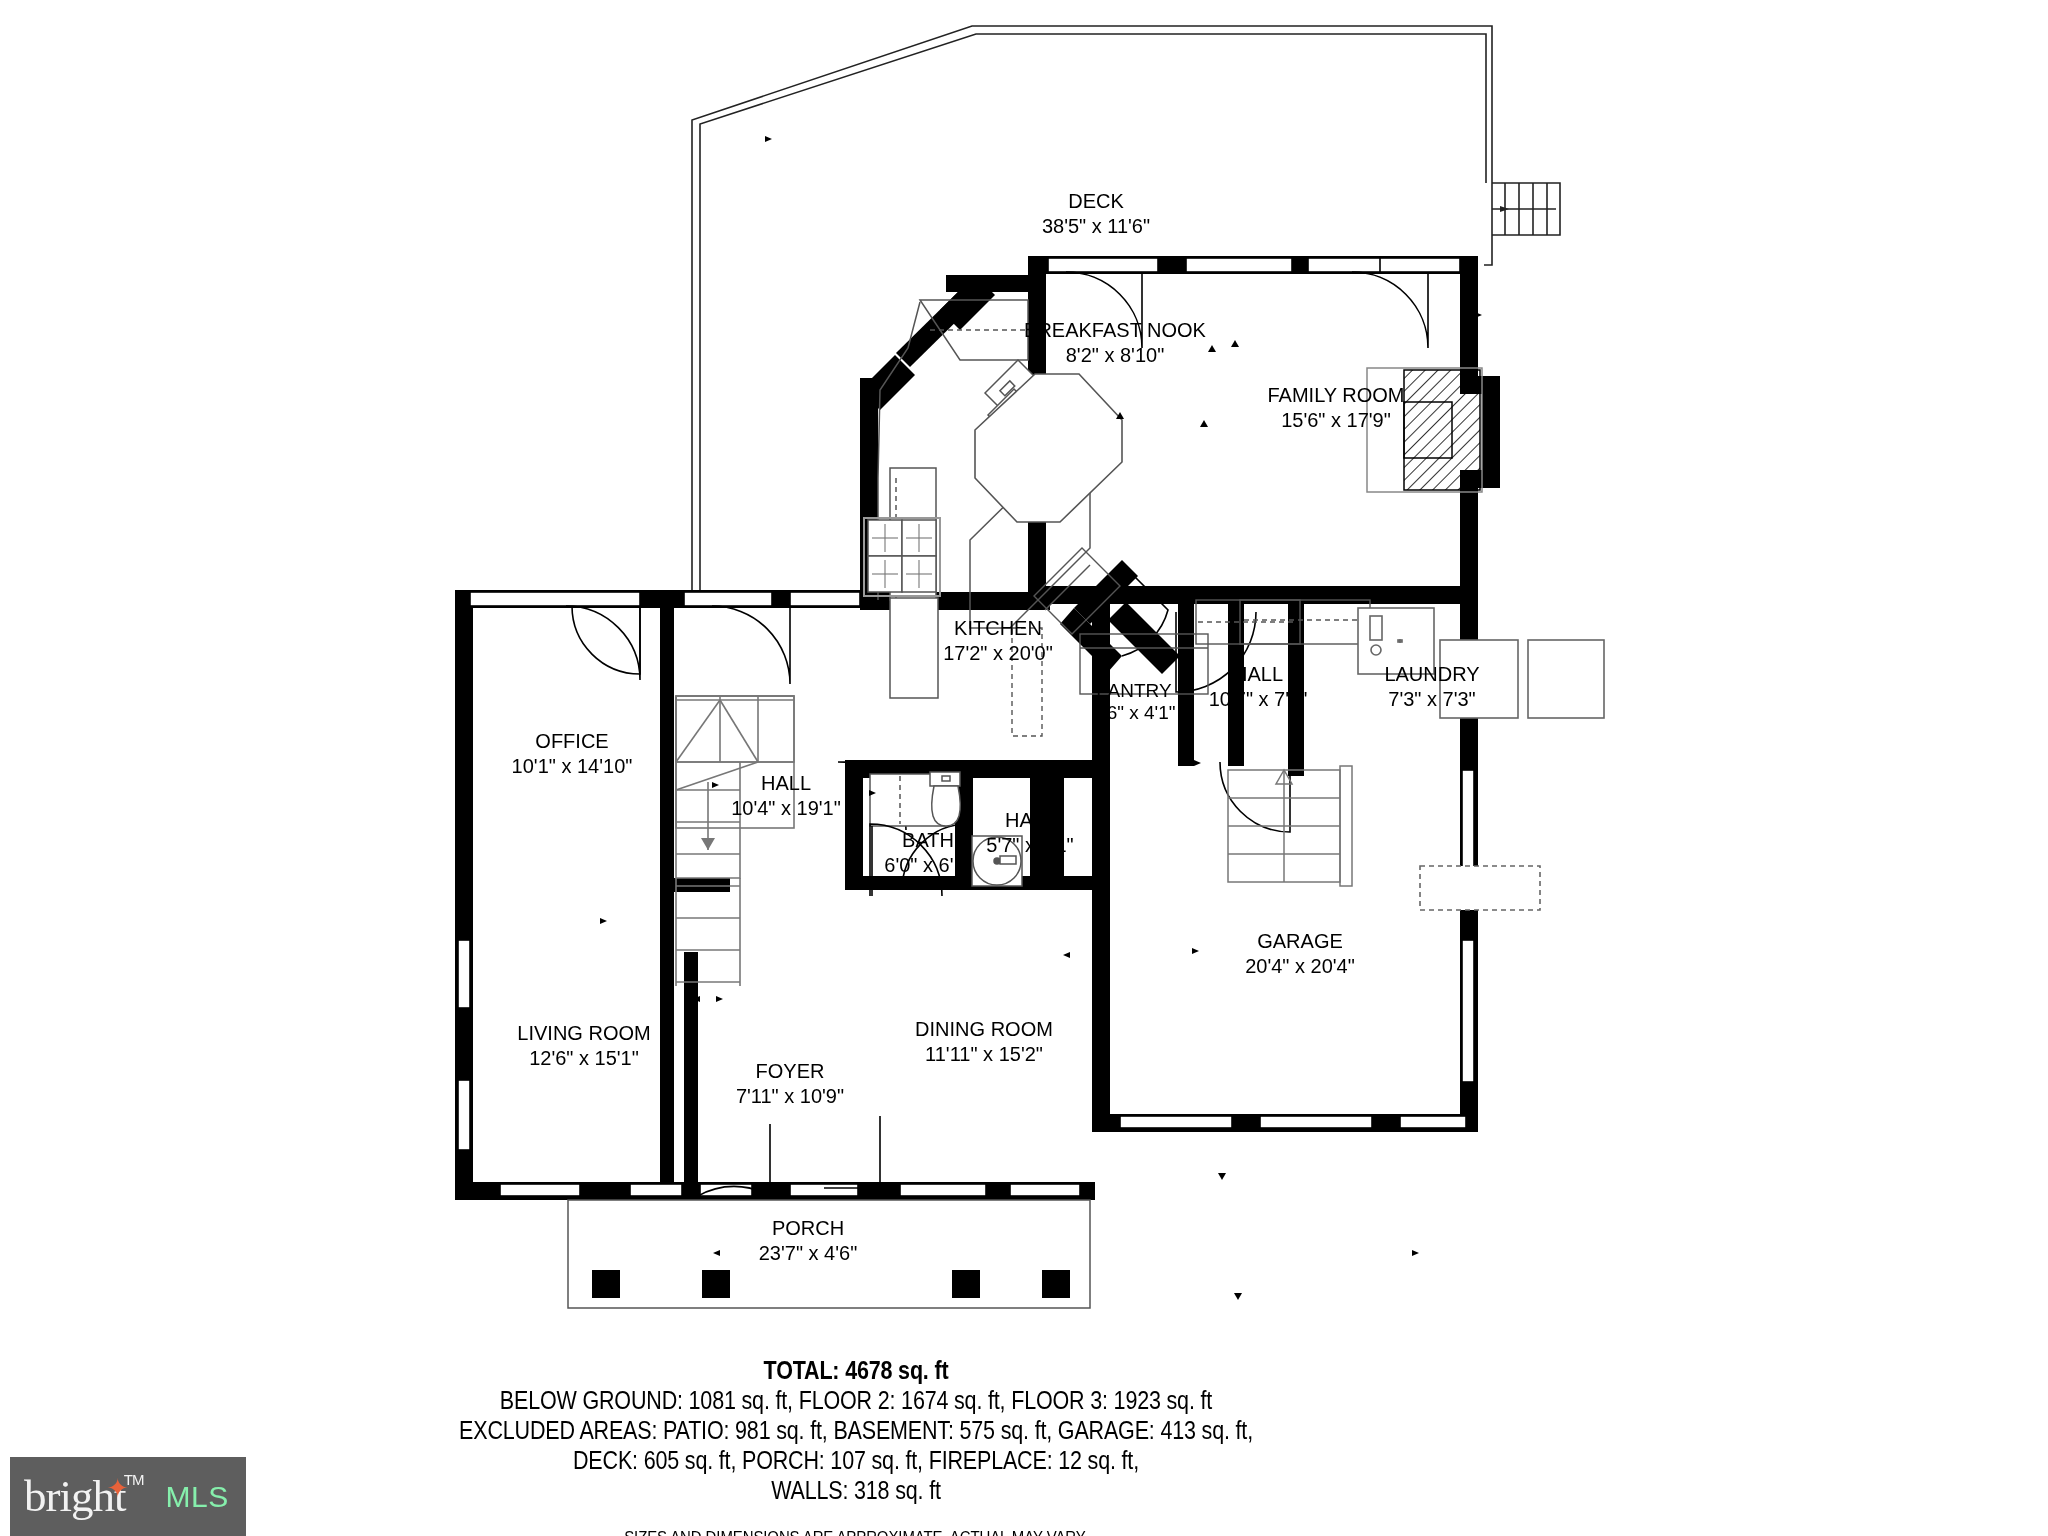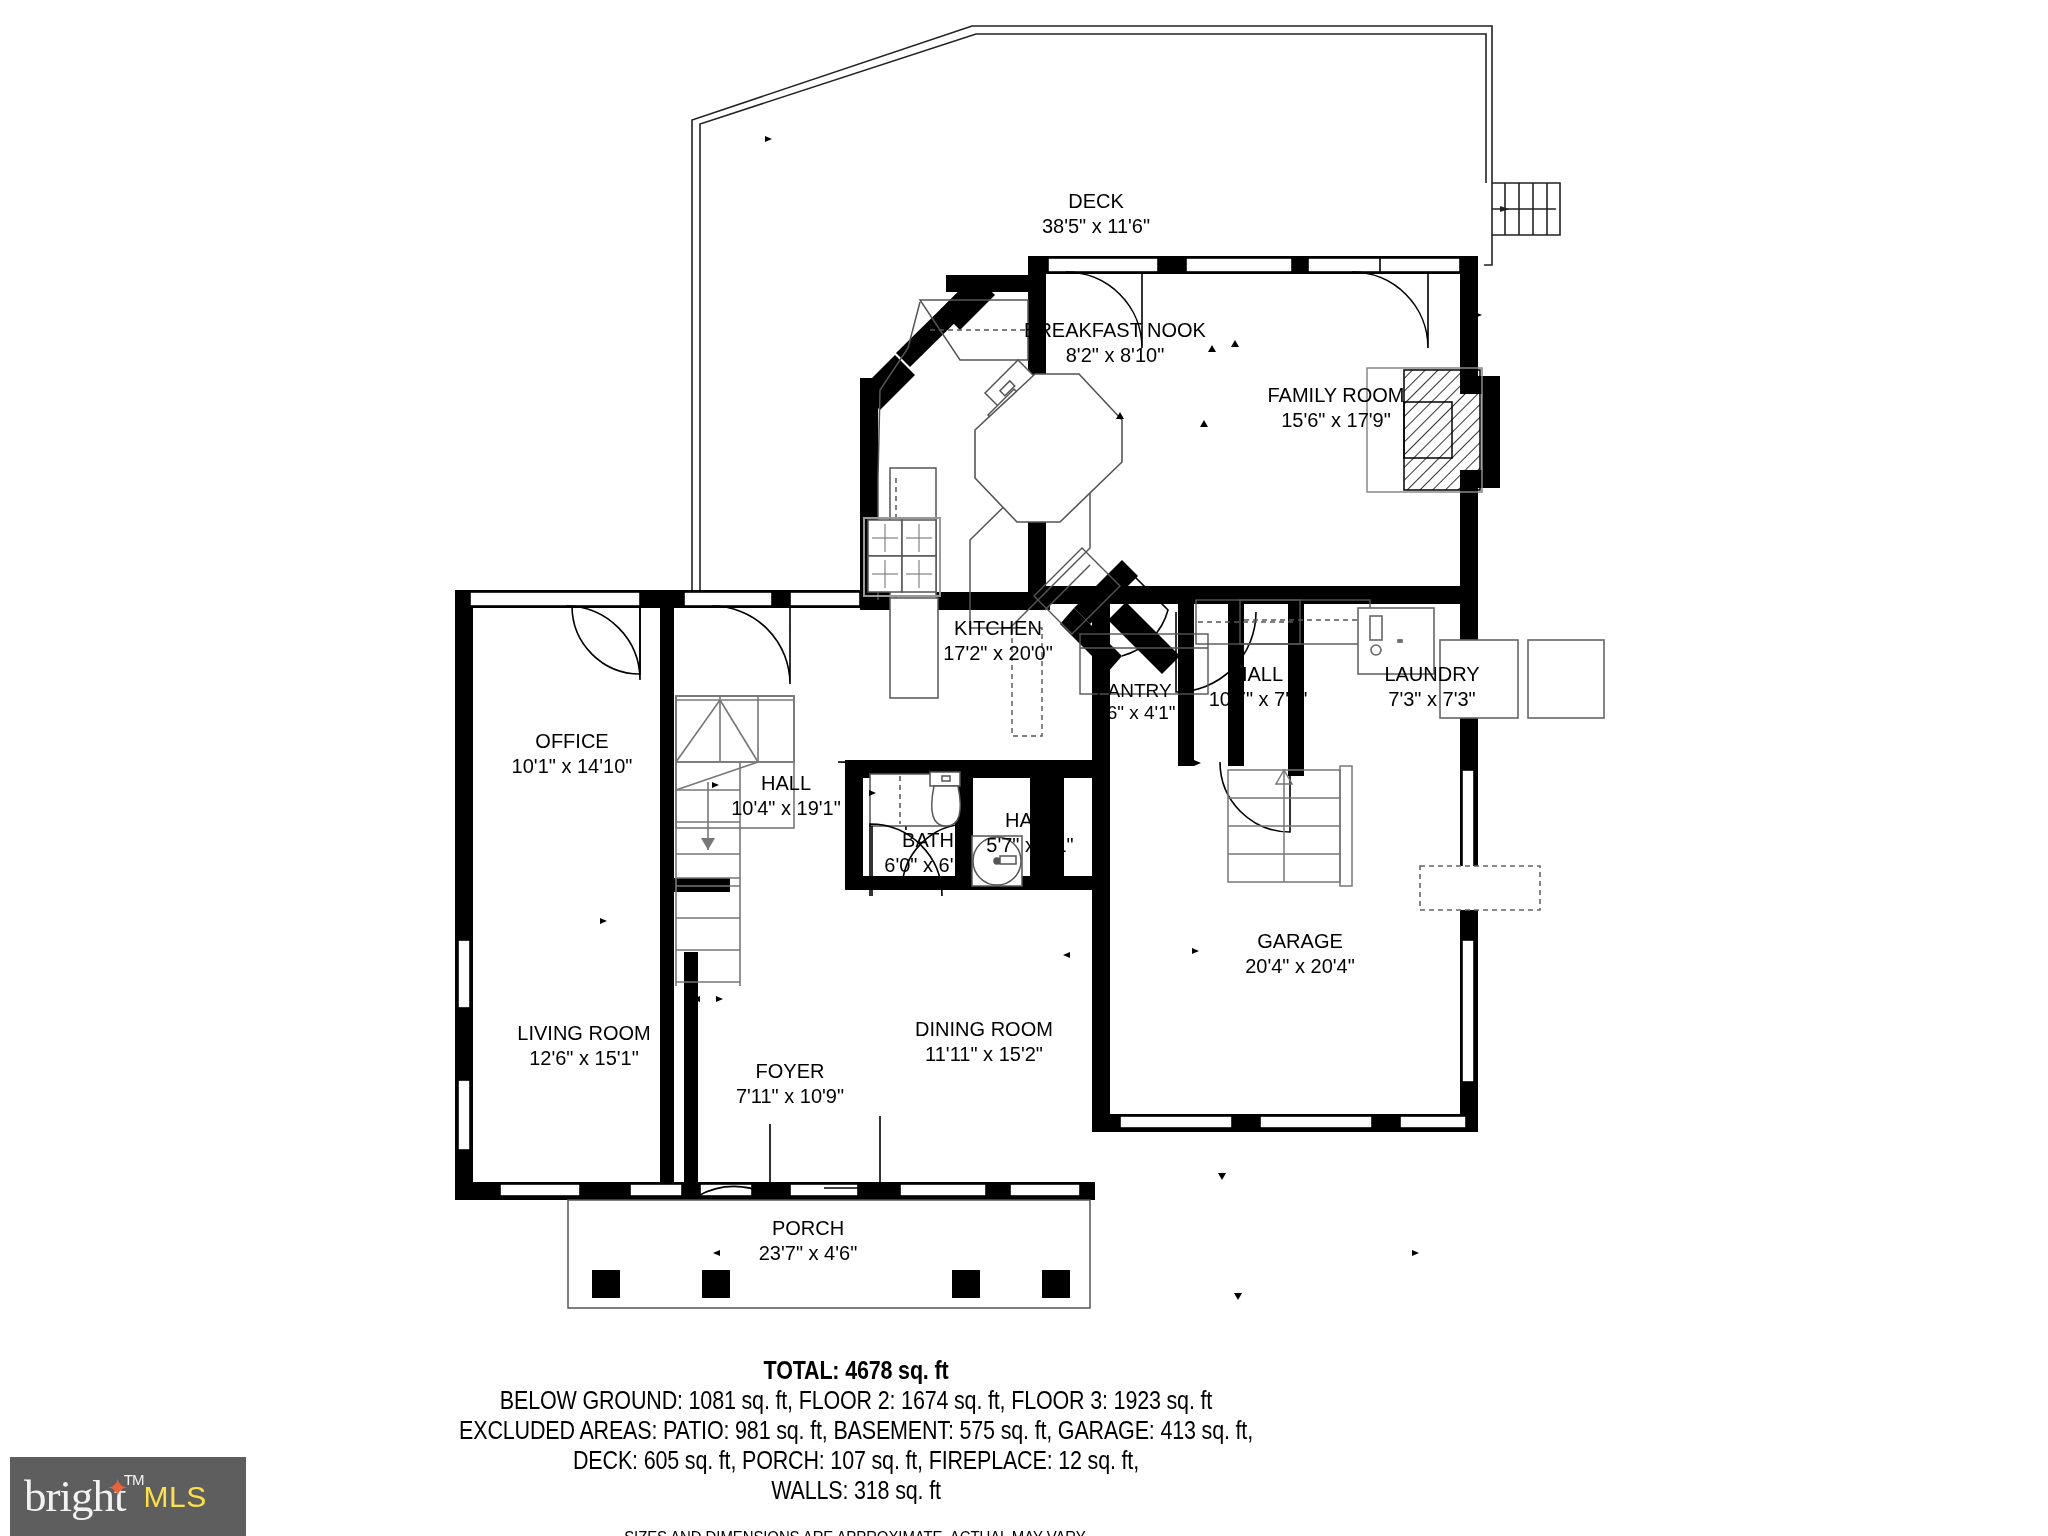--- a/index.html
+++ b/index.html
@@ -80,22 +80,22 @@
     position: absolute;
     right: -18px;
     top: -2px;
     color: #f2f2f2;
     font-family: "Liberation Sans", sans-serif;
     font-size: 15px;
   }
   .logo-mls {
     font-family: "Liberation Sans", sans-serif;
     font-size: 30px;
-    color: #fde047;
-    margin-left: 18px;
+    color: #86efac;
+    margin-left: 40px;
     letter-spacing: 0.5px;
   }
 </style>
 </head>
 <body>
 
 <div id="page">
 
   <svg id="plan-svg" width="2048" height="1536" viewBox="0 0 2048 1536">
 

